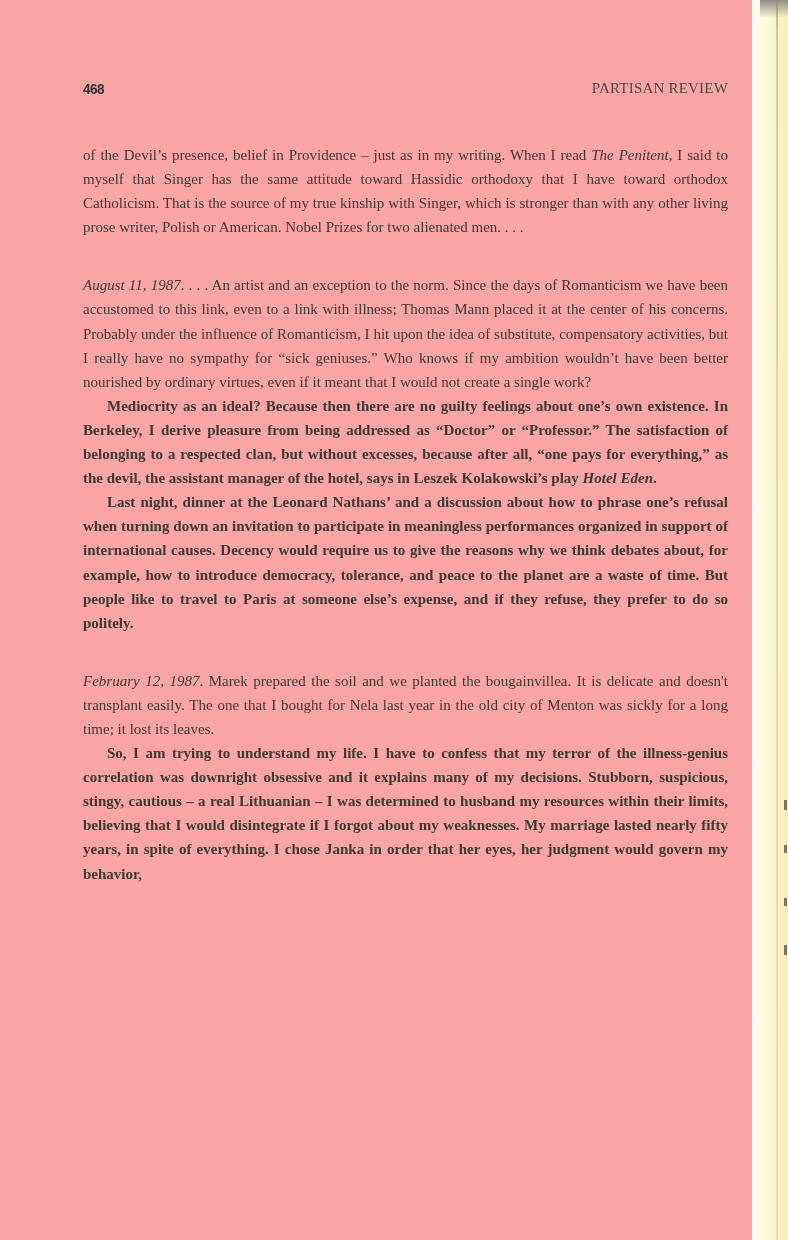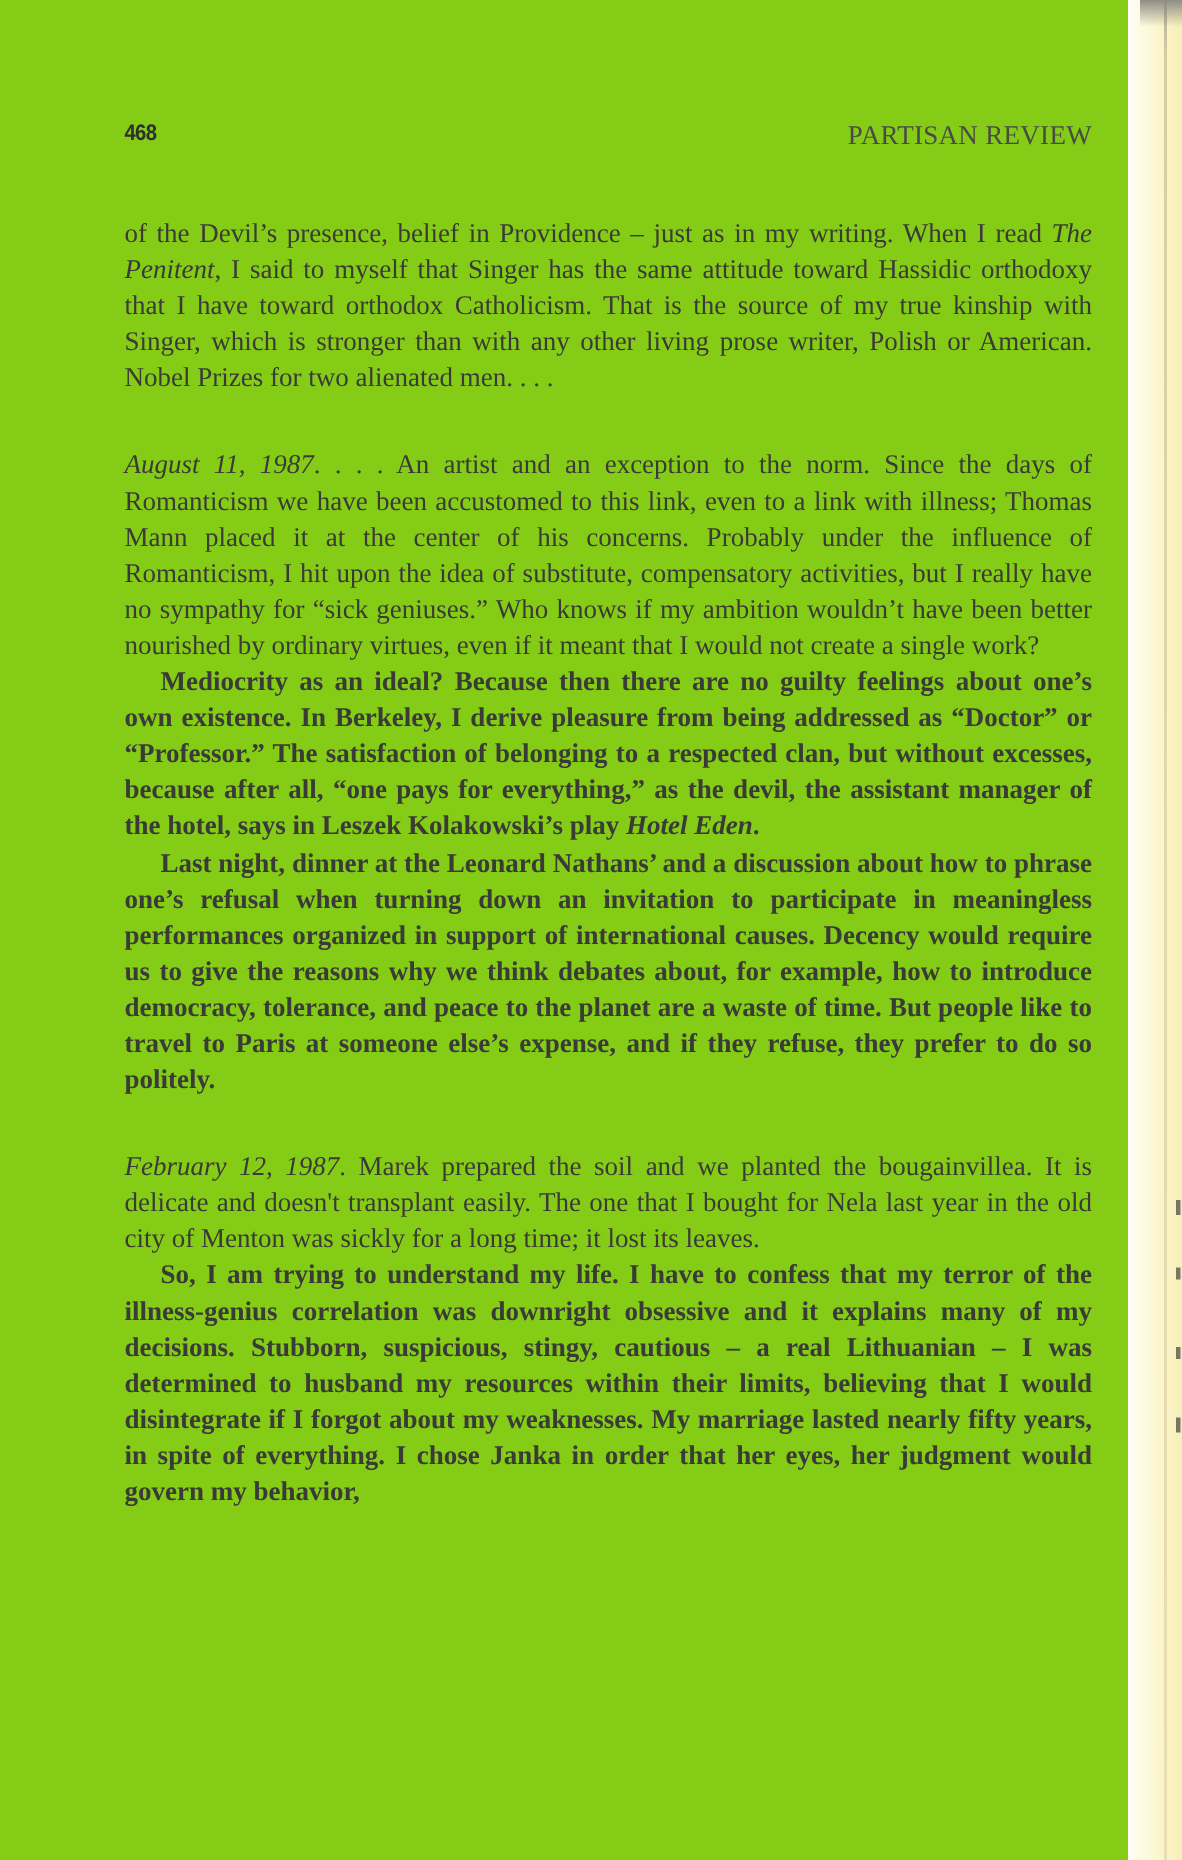--- a/index.html
+++ b/index.html
@@ -12,21 +12,21 @@
       height: 1240px;
       position: relative;
       overflow: hidden;
       font-family: "Liberation Serif", "DejaVu Serif", serif;
       color: #3a3a36;
     }
     .page {
       position: absolute;
       left: 0; top: 0;
       width: 788px; height: 1240px;
-      background: #84cc16;
+      background: #fca5a5;
     }
     .binding {
       position: absolute;
       top: 0;
       left: 752px;
       width: 36px;
       height: 1240px;
       background: linear-gradient(to right, #fffef6 0%, #fdf9dc 35%, #fbf4c6 70%, #f7efb8 100%);
     }
     .binding-line {
@@ -68,30 +68,30 @@
       font-size: 15px;
       color: #2e2e2c;
       letter-spacing: -0.5px;
       transform: scaleX(0.9);
       transform-origin: left;
     }
     .journal-title {
       position: absolute;
       right: 0;
       top: 2px;
-      font-size: 18px;
+      font-size: 15px;
       color: #4a4a46;
       letter-spacing: 0.2px;
     }
     .body-text {
       position: absolute;
       top: 143px;
       left: 83px;
       width: 645px;
-      font-size: 18px;
+      font-size: 15px;
       line-height: 24.1px;
       text-align: justify;
     }
     .body-text p {
       margin: 0;
       text-align: justify;
     }
     .body-text p.indent {
       text-indent: 24px;
       font-weight: bold;

